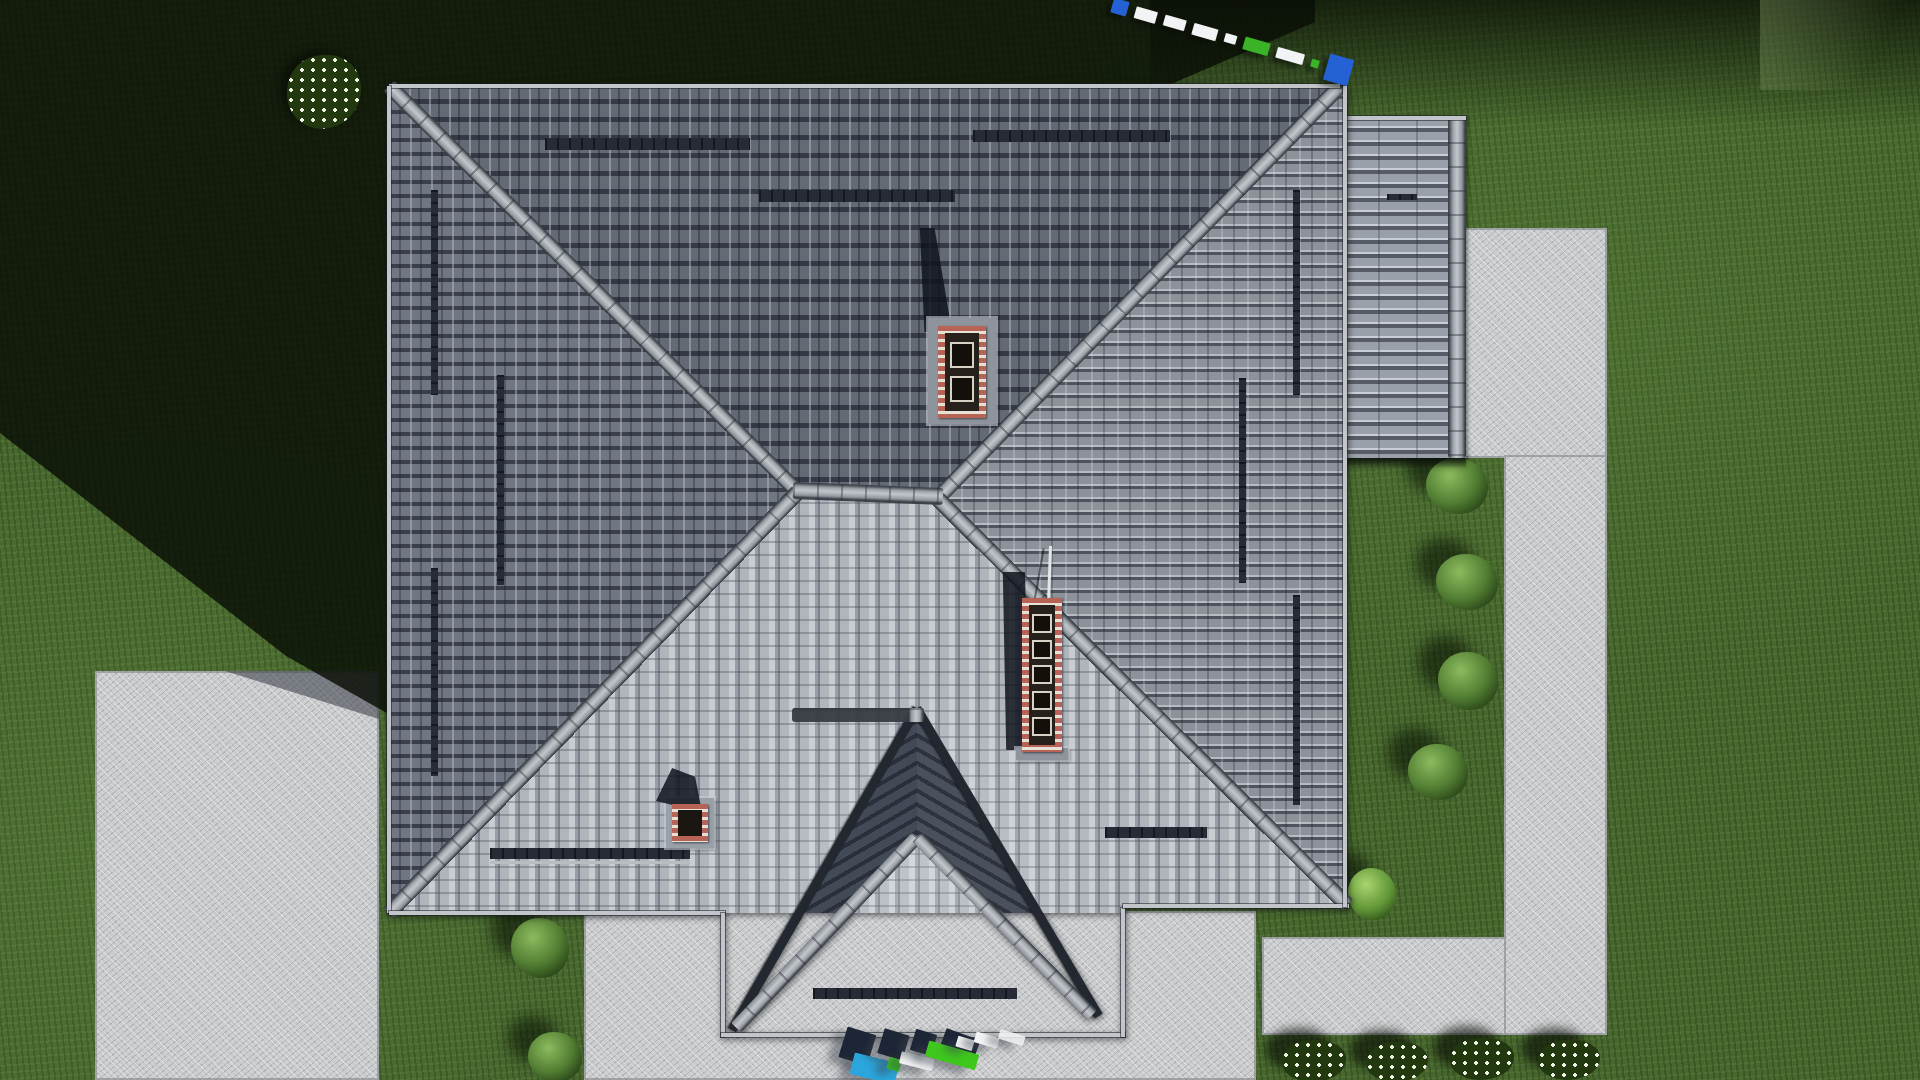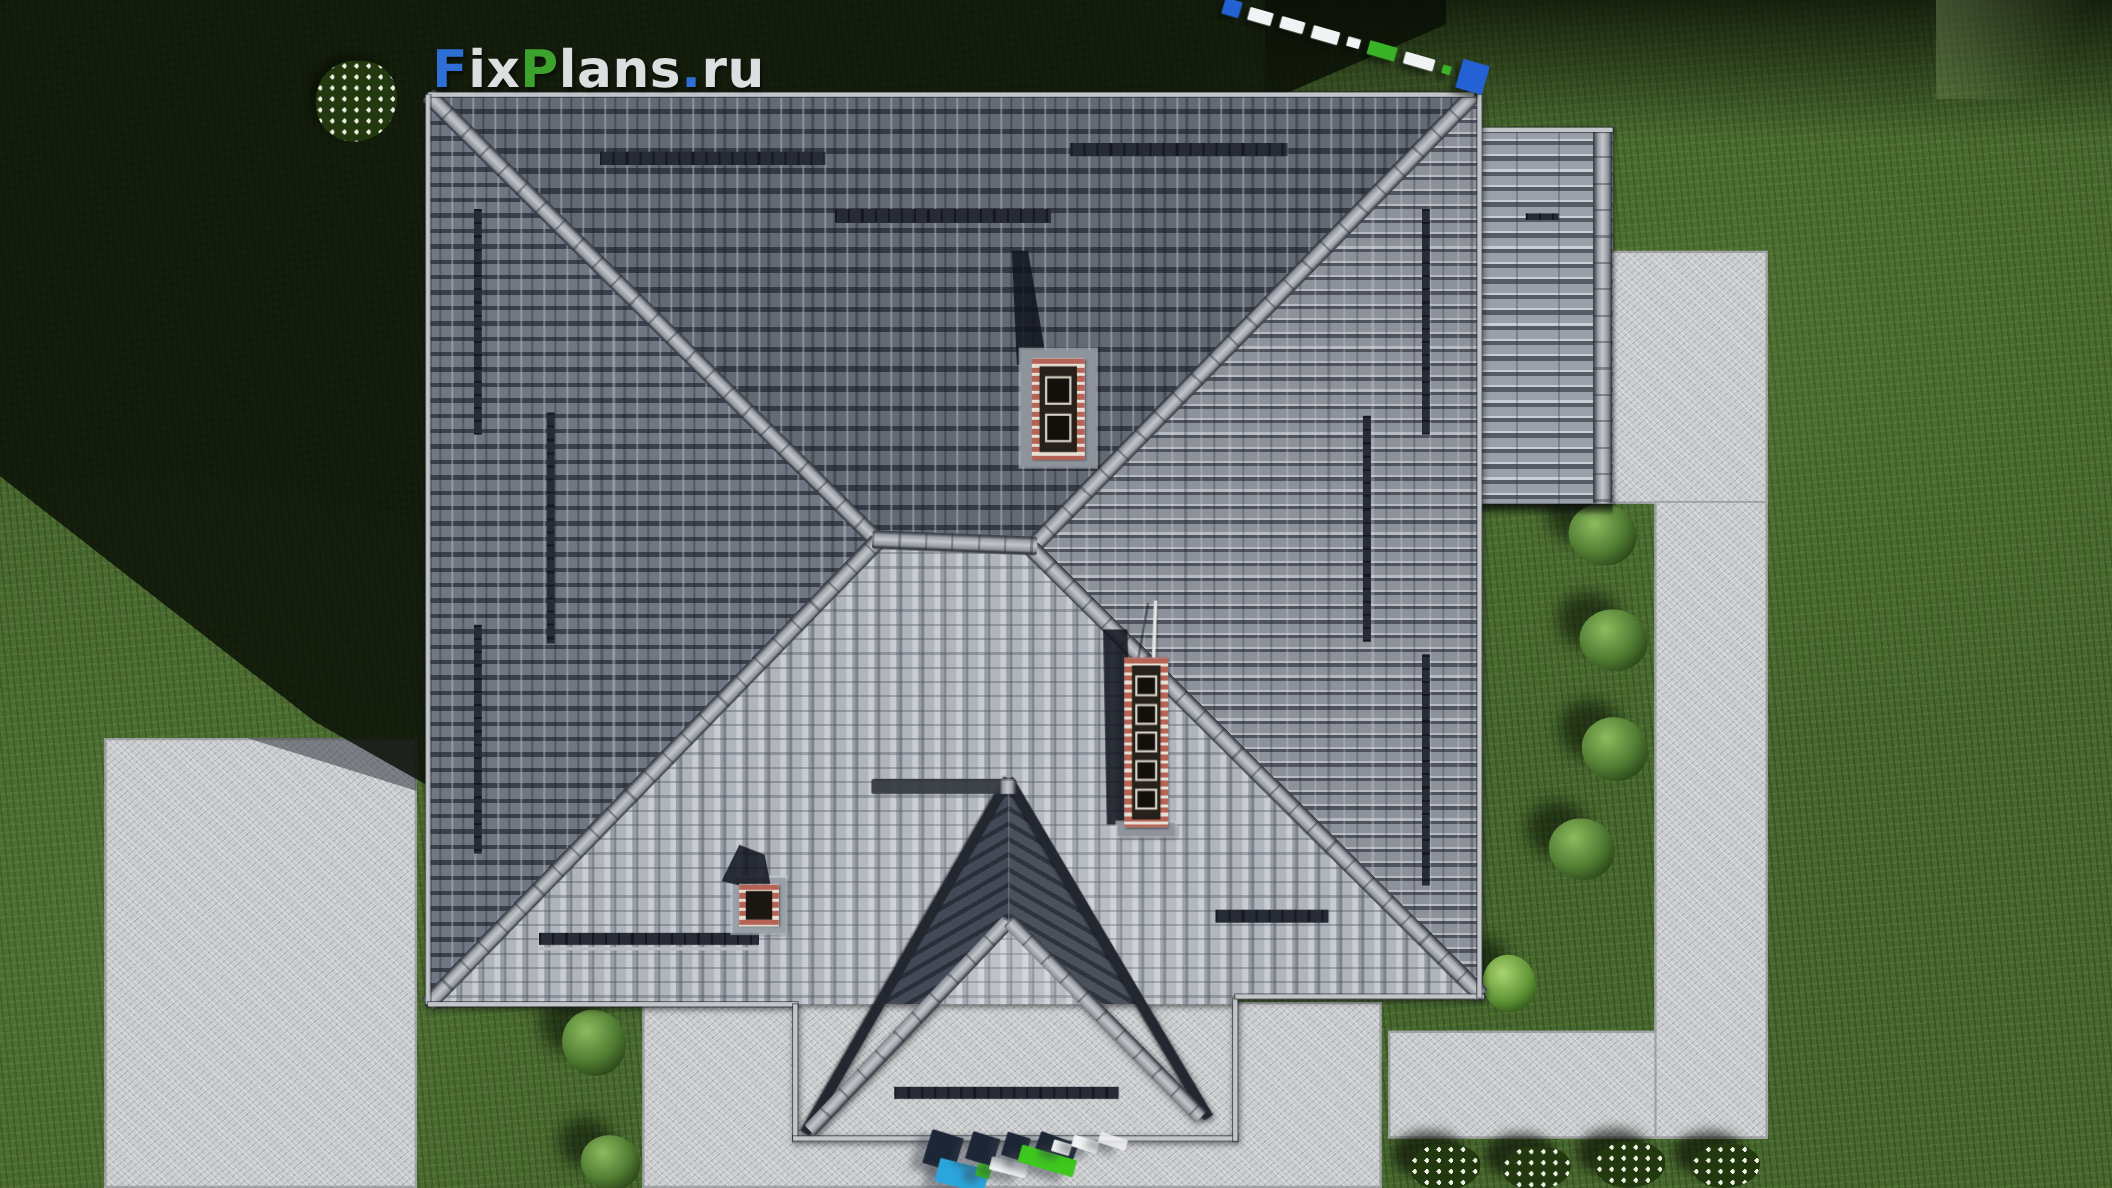--- a/index.html
+++ b/index.html
@@ -238,17 +238,14 @@
     <div class="seg" style="left:48px;top:30px;width:13px;height:12px;background:#37c41f;transform:rotate(15deg);"></div>
     <div class="seg seg-white" style="left:60px;top:26px;width:34px;height:12px;transform:rotate(12deg);"></div>
     <div class="seg seg-navy" style="left:72px;top:2px;width:22px;height:22px;transform:rotate(15deg);"></div>
     <div class="seg seg-navy" style="left:102px;top:3px;width:36px;height:18px;transform:rotate(18deg);"></div>
     <div class="seg" style="left:86px;top:17px;width:52px;height:16px;background:#3ec81e;transform:rotate(14deg);"></div>
     <div class="seg seg-white" style="left:116px;top:7px;width:17px;height:11px;transform:rotate(15deg);"></div>
     <div class="seg seg-white" style="left:134px;top:3px;width:24px;height:11px;transform:rotate(15deg);"></div>
     <div class="seg seg-white" style="left:158px;top:0;width:26px;height:10px;transform:rotate(15deg);opacity:0.85;"></div>
   </div>
 
-  <div class="logo">
-    <span class="c-blue">F</span><span class="c-light">ix</span><span class="c-green">P</span><span class="c-light">lans</span><span class="c-blue">.</span><span class="c-light">ru</span>
-  </div>
 
 </div>
 
 </body></html>

